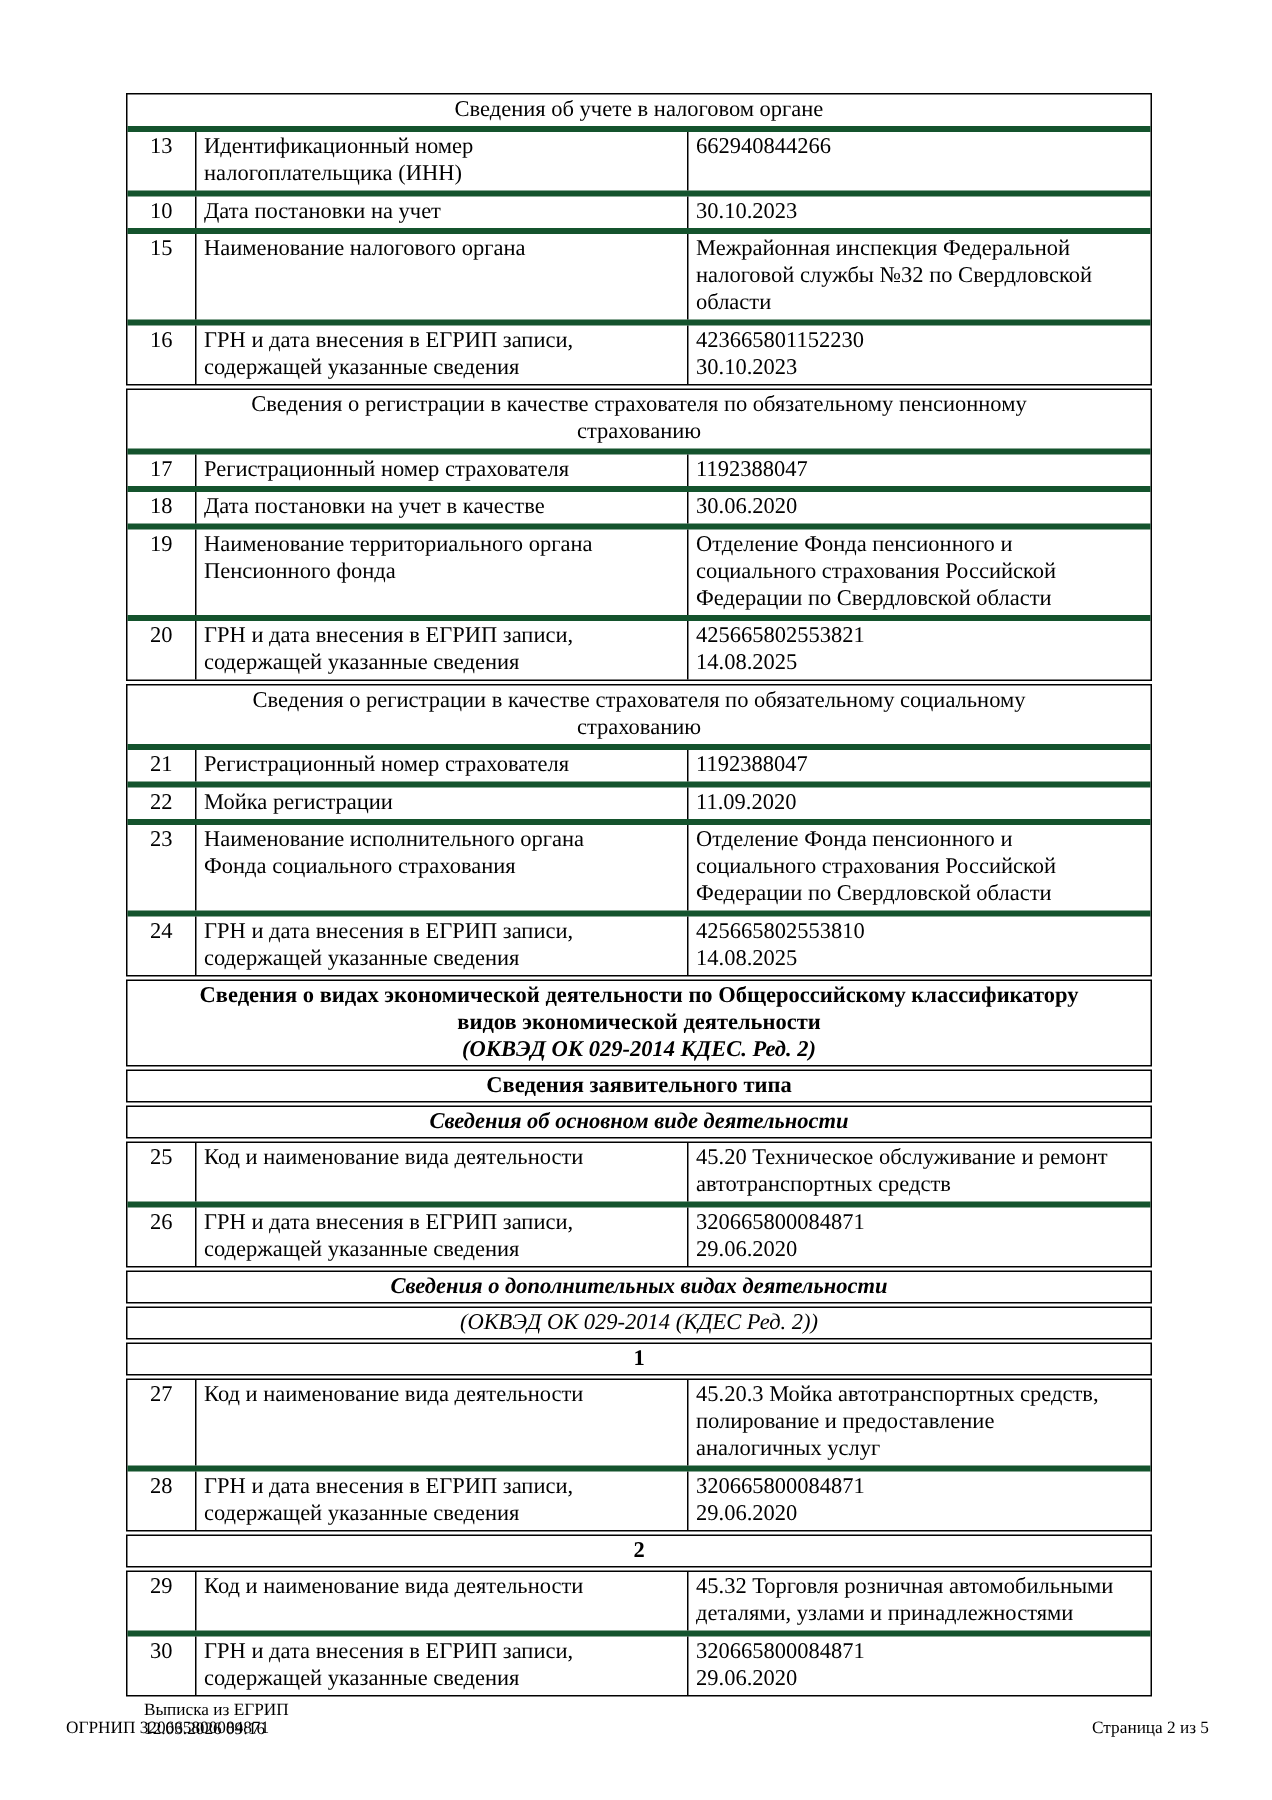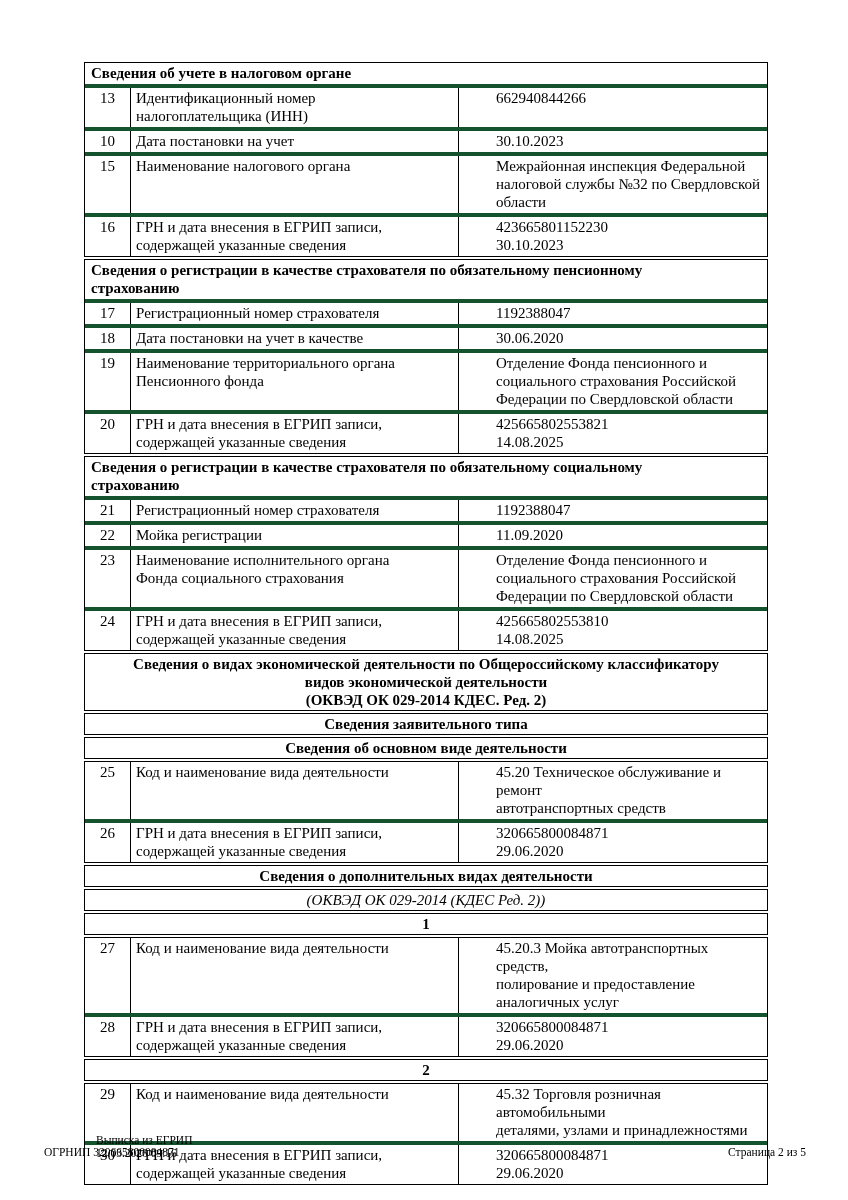--- a/index.html
+++ b/index.html
@@ -4,29 +4,29 @@
 <style>
   html,body{margin:0;padding:0;background:#ffffff;}
   .page{
     position:relative;width:848px;height:1200px;background:#ffffff;
     font-family:"Liberation Serif","DejaVu Serif",serif;
     font-size:15px;line-height:18px;color:#000000;overflow:hidden;
   }
   .doc{position:absolute;left:84px;top:62px;width:684px;}
   .sec{border:1px solid #000000;box-sizing:border-box;background:#ffffff;}
   .sec + .sec{margin-top:2px;}
-  .sec-title{font-weight:bold;text-align:left;padding:1px 6px 2px;}
+  .sec-title{font-weight:normal;text-align:center;padding:1px 6px 2px;}
   .trow{display:flex;border-top:4px solid #14532d;}
   .sec > .trow:first-child{border-top:none;}
   .c1{flex:0 0 46px;border-right:1px solid #000000;text-align:center;padding:1px 2px 2px;box-sizing:border-box;}
   .c2{flex:0 0 328px;border-right:1px solid #000000;padding:1px 4px 2px 5px;box-sizing:border-box;}
-  .c3{flex:1 1 auto;min-width:0;padding:1px 4px 2px 5px;box-sizing:border-box;margin-left:32px;}
+  .c3{flex:1 1 auto;min-width:0;padding:1px 4px 2px 5px;box-sizing:border-box;}
   .hdr{text-align:center;padding:1px 6px 1px;}
   .hdr .b{font-weight:bold;}
-  .hdr .bi{font-weight:bold;}
+  .hdr .bi{font-weight:bold;font-style:italic;}
   .hdr .i{font-style:italic;}
   .footer{position:absolute;font-size:11.5px;line-height:12.5px;color:#000000;}
   .f-left{left:96px;top:1134px;text-align:left;}
   .f-center{left:0;width:848px;top:1146px;padding-left:44px;}
   .f-right{right:42px;top:1146px;text-align:right;}
 </style>
 </head>
 <body>
 
 <div class="page">

